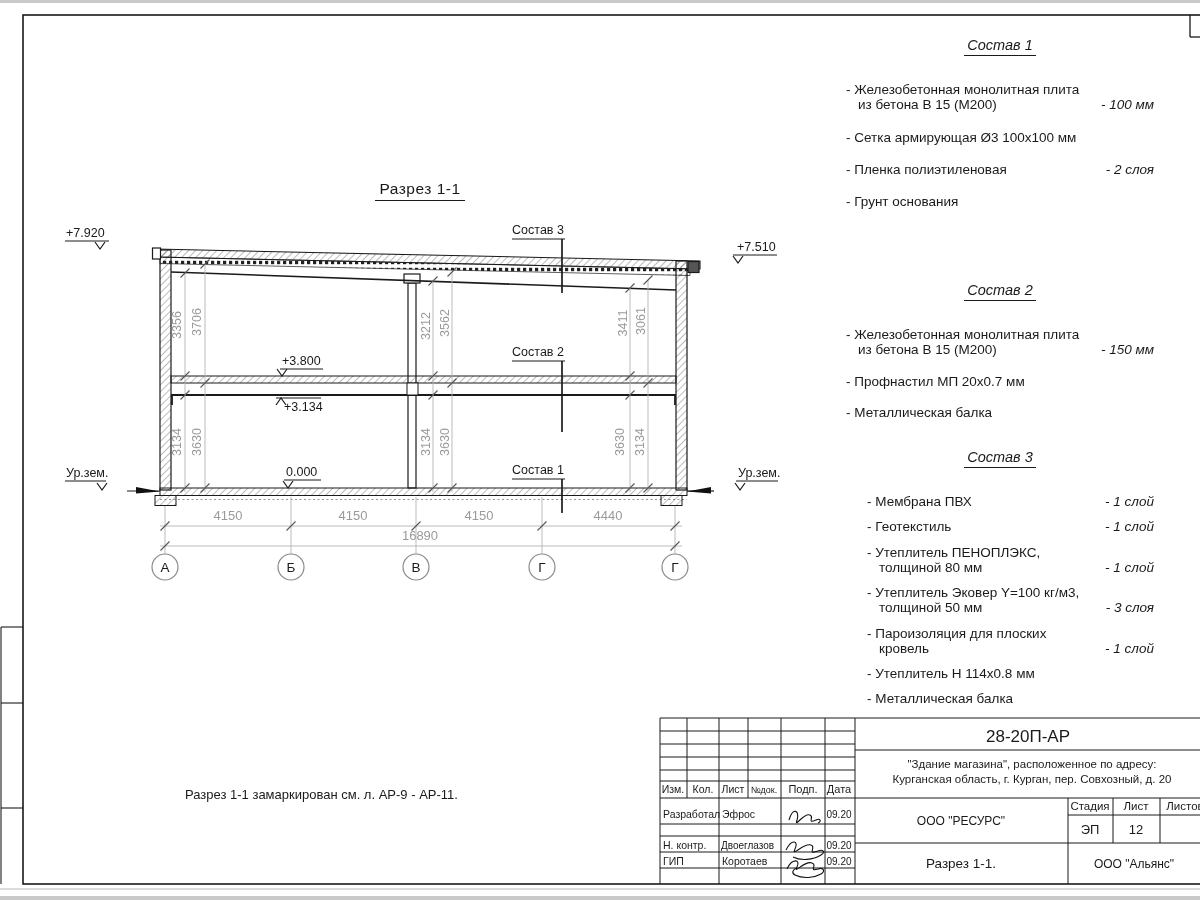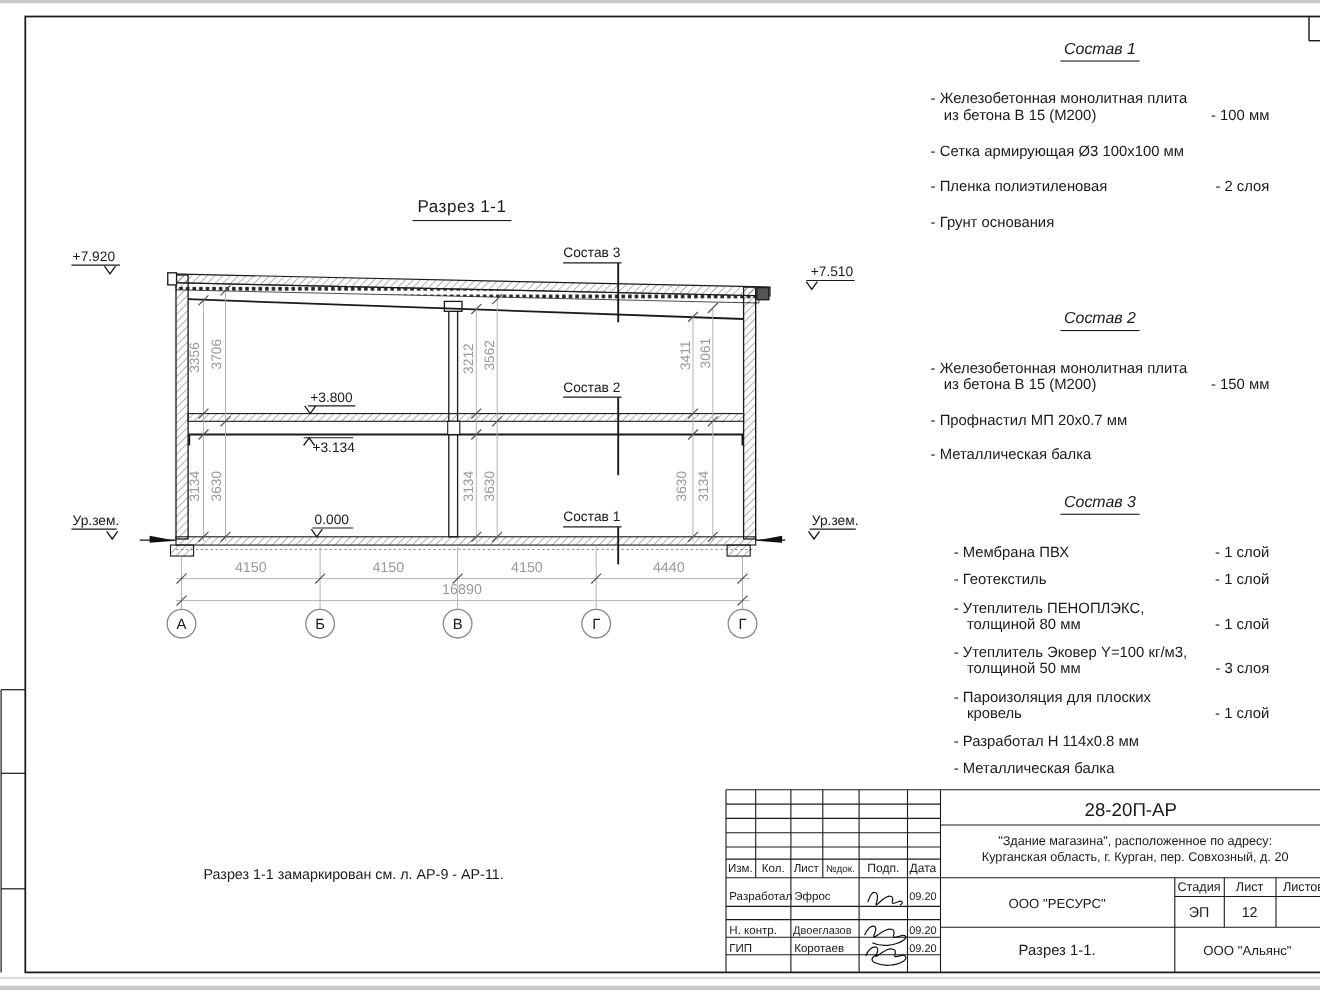--- a/index.html
+++ b/index.html
@@ -11,21 +11,21 @@
   .view-title{display:inline-block;font-size:15.5px;letter-spacing:.5px;
               border-bottom:1.3px solid #1a1a1a;padding:0 4px 2px 4px;}
   .note{position:absolute;left:185px;top:787px;width:320px;font-size:13px;}
   .comp{position:absolute;width:308px;display:flex;flex-direction:column;}
   .comp-head-wrap{text-align:center;margin-bottom:26px;}
   .comp-head{display:inline-block;font-style:italic;font-size:14.5px;
              border-bottom:1.2px solid #1a1a1a;padding:0 3px 2px 3px;}
   .comp-items{display:flex;flex-direction:column;}
   .comp-item{display:flex;justify-content:space-between;align-items:flex-end;font-size:13.5px;line-height:1.13;}
   .comp-text{white-space:pre-line;padding-left:12px;text-indent:-12px;}
-  .comp-val{white-space:nowrap;padding-left:6px;}
+  .comp-val{white-space:nowrap;padding-left:6px;font-style:italic;}
   #comp1{left:846px;top:36px;} #comp1 .comp-items{gap:17px;}
   #comp2{left:846px;top:281px;} #comp2 .comp-items{gap:16px;}
   #comp3{left:846px;top:448px;} #comp3 .comp-items{gap:10px;margin-left:21px;}
 </style>
 </head>
 <body>
 
 <div class="strip" style="top:0;height:3px;"></div>
 <div class="strip" style="top:888px;height:2px;background:#dcdcdc;"></div>
 <div class="strip" style="top:896px;height:4px;"></div>
@@ -365,21 +365,21 @@
     <div class="comp-item">
       <span class="comp-text">- Утеплитель Эковер Y=100 кг/м3,
 толщиной 50 мм</span>
       <span class="comp-val">- 3 слоя</span>
     </div>
     <div class="comp-item">
       <span class="comp-text">- Пароизоляция для плоских кровель</span>
       <span class="comp-val">- 1 слой</span>
     </div>
     <div class="comp-item">
-      <span class="comp-text">- Разработал Н 114х0.8 мм</span>
+      <span class="comp-text">- Утеплитель Н 114х0.8 мм</span>
       <span class="comp-val"></span>
     </div>
     <div class="comp-item">
       <span class="comp-text">- Металлическая балка</span>
       <span class="comp-val"></span>
     </div>
   </div>
 </div>
 
 </body></html>

